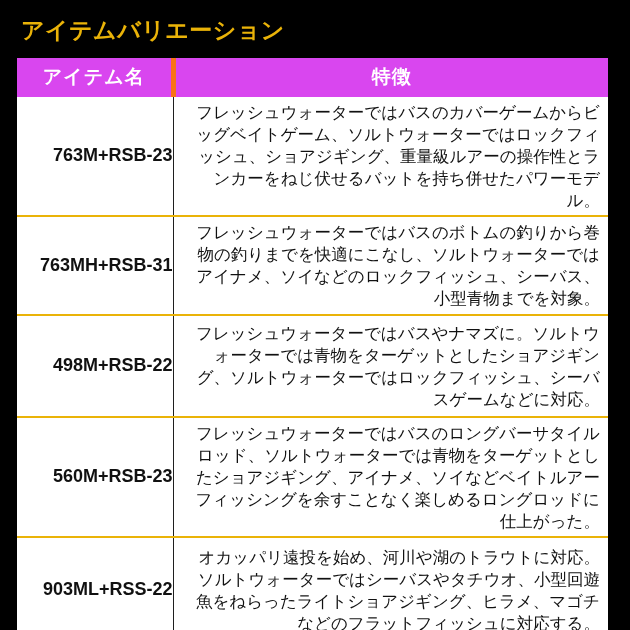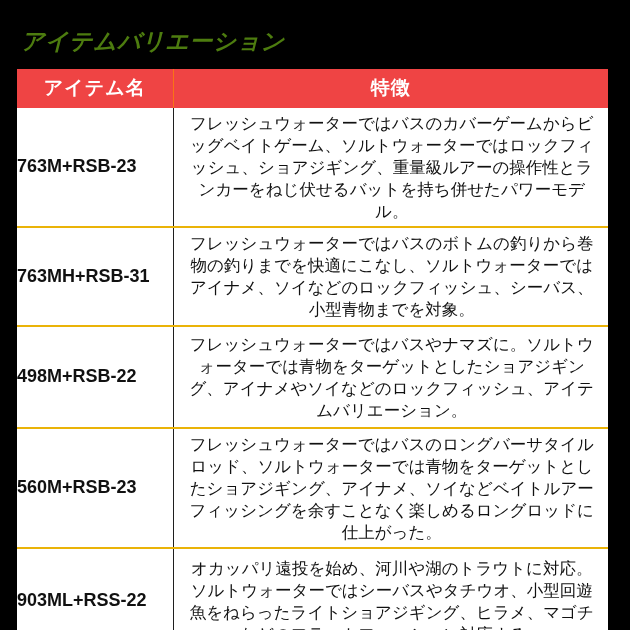--- a/index.html
+++ b/index.html
@@ -4,71 +4,70 @@
 <style>
   * { margin: 0; padding: 0; box-sizing: border-box; }
   html, body {
     width: 630px;
     height: 630px;
     background: #000000;
     font-family: "Liberation Sans", sans-serif;
     overflow: hidden;
   }
   .page-title {
-    color: #4d7c0f;
+    color: #eab308;
     font-size: 23px;
     font-weight: bold;
-    padding: 28px 0 0 21px;
+    padding: 17px 0 0 21px;
     letter-spacing: 0.5px;
     line-height: 1.2;
-    font-style: italic;
   }
   .table-wrap {
     margin: 13px 0 0 17px;
     width: 591px;
   }
   table.spec-table {
     border-collapse: collapse;
     table-layout: fixed;
     width: 591px;
     background: #ffffff;
   }
   col.c-item { width: 156px; }
   col.c-feature { width: 435px; }
   thead th {
-    background: #ef4444;
+    background: #d946ef;
     color: #ffffff;
     font-size: 19px;
     font-weight: bold;
     height: 39px;
     text-align: center;
     vertical-align: middle;
     letter-spacing: 1px;
   }
-  thead th.col-feature { border-left: 1px solid #f97316; margin-left: 24px; }
+  thead th.col-feature { border-left: 5px solid #f97316; margin-left: 24px; }
   tbody td {
     background: #ffffff;
     vertical-align: middle;
   }
   tbody tr td { border-top: 2px solid #eab308; }
   tbody tr:first-child td { border-top: none; }
   td.item-cell {
     font-weight: bold;
     font-size: 18px;
     color: #111111;
-    text-align: left;
+    text-align: right;
     letter-spacing: 0px;
   }
   td.feature-cell {
     font-size: 16.5px;
     line-height: 22px;
     color: #111111;
     padding: 4px 8px 4px 10px;
     border-left: 1px solid #1f1f1f;
-    text-align: center;
+    text-align: right;
   }
   tr.row-h1 { height: 111px; }
   tr.row-h2 { height: 99px;  }
   tr.row-h3 { height: 102px; }
   tr.row-h4 { height: 104px; }
   tr.row-h5 { height: 105px; }
 </style>
 </head>
 <body>
 
@@ -90,21 +89,21 @@
       <tr class="row-h1">
         <td class="item-cell">763M+RSB-23</td>
         <td class="feature-cell">フレッシュウォーターではバスのカバーゲームからビッグベイトゲーム、ソルトウォーターではロックフィッシュ、ショアジギング、重量級ルアーの操作性とランカーをねじ伏せるバットを持ち併せたパワーモデル。</td>
       </tr>
       <tr class="row-h2">
         <td class="item-cell">763MH+RSB-31</td>
         <td class="feature-cell">フレッシュウォーターではバスのボトムの釣りから巻物の釣りまでを快適にこなし、ソルトウォーターではアイナメ、ソイなどのロックフィッシュ、シーバス、小型青物までを対象。</td>
       </tr>
       <tr class="row-h3">
         <td class="item-cell">498M+RSB-22</td>
-        <td class="feature-cell">フレッシュウォーターではバスやナマズに。ソルトウォーターでは青物をターゲットとしたショアジギング、アイナメやソイなどのロックフィッシュ、アイテムバリエーション。</td>
+        <td class="feature-cell">フレッシュウォーターではバスやナマズに。ソルトウォーターでは青物をターゲットとしたショアジギング、ソルトウォーターではロックフィッシュ、シーバスゲームなどに対応。</td>
       </tr>
       <tr class="row-h4">
         <td class="item-cell">560M+RSB-23</td>
         <td class="feature-cell">フレッシュウォーターではバスのロングバーサタイルロッド、ソルトウォーターでは青物をターゲットとしたショアジギング、アイナメ、ソイなどベイトルアーフィッシングを余すことなく楽しめるロングロッドに仕上がった。</td>
       </tr>
       <tr class="row-h5">
         <td class="item-cell">903ML+RSS-22</td>
         <td class="feature-cell">オカッパリ遠投を始め、河川や湖のトラウトに対応。ソルトウォーターではシーバスやタチウオ、小型回遊魚をねらったライトショアジギング、ヒラメ、マゴチなどのフラットフィッシュに対応する。</td>
       </tr>
     </tbody>

